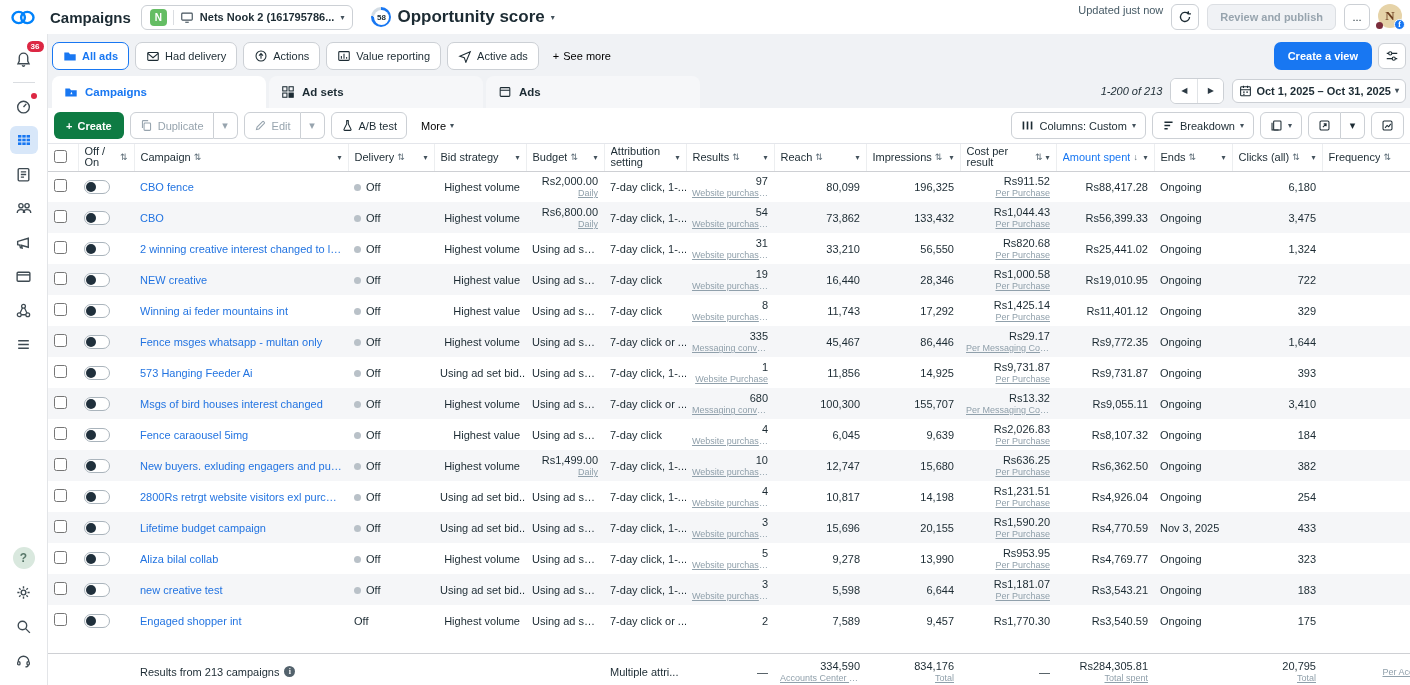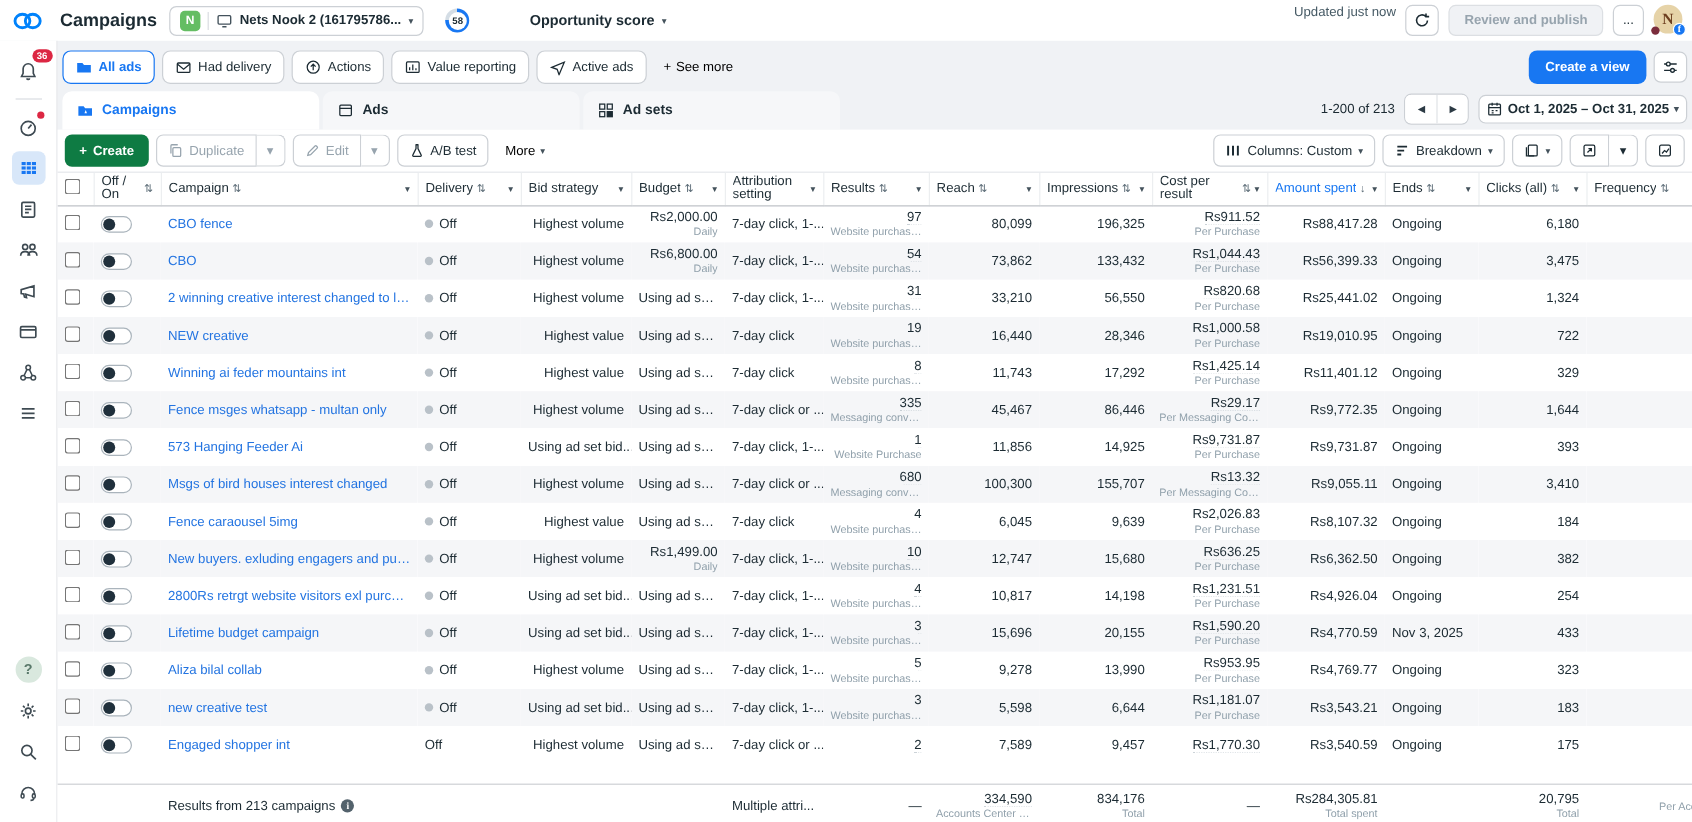--- a/index.html
+++ b/index.html
@@ -11,21 +11,21 @@
   .meta-logo { display:flex; align-items:center; margin-left:2px; }
   .page-title { font-size:15px; font-weight:bold; margin-left:4px; }
   .acct-pill { display:flex; align-items:center; gap:6px; border:1px solid #ccd0d5; border-radius:6px; height:25px; padding:0 8px; background:#fff; cursor:pointer; }
   .acct-badge { width:17px; height:17px; border-radius:4px; background:#64bd63; color:#fff; font-weight:bold; font-size:10px; display:grid; place-items:center; }
   .pill-div { width:1px; height:15px; background:#dadde1; }
   .acct-name { font-weight:bold; font-size:11px; }
   .chev { font-size:8px; color:#44525c; }
   .opp-wrap { display:flex; align-items:center; gap:6px; margin-left:8px; cursor:pointer; }
   .score-ring { width:20px; height:20px; border-radius:50%; background:conic-gradient(#1877f2 0 76%, #d4dde5 76% 100%); display:grid; place-items:center; }
   .score-ring b { width:15px; height:15px; border-radius:50%; background:#fff; display:grid; place-items:center; font-size:8px; font-weight:bold; color:#1c2b33; }
-  .opp-label { font-weight:bold; font-size:12px;margin-left:44px; }
+  .opp-label { font-weight:bold; font-size:17px; }
   .top-right { margin-left:auto; display:flex; align-items:flex-start; gap:8px; }
   .updated { color:#465a65; font-size:11px; }
   .iconbtn { height:26px; min-width:26px; border:1px solid #ccd0d5; border-radius:6px; background:#fff; display:inline-flex; align-items:center; justify-content:center; gap:4px; padding:0 6px; cursor:pointer; color:#1c2b33; font-size:11px; }
   .btn-disabled { background:#f0f2f5; color:#97a4ae; border:1px solid #dcdfe3; height:26px; border-radius:6px; padding:0 12px; font-size:11px; font-weight:bold; }
   .avatar { position:relative; width:24px; height:24px; border-radius:50%; background:#e6d3a8; display:grid; place-items:center; font-family:"Liberation Serif",serif; font-weight:bold; color:#6d3f20; font-size:13px; cursor:pointer; }
   .fb-badge { position:absolute; right:-3px; bottom:-2px; width:11px; height:11px; border-radius:50%; background:#1877f2; color:#fff; font-size:8px; font-weight:bold; display:grid; place-items:center; border:1px solid #fff; }
   .dot-badge { position:absolute; left:-2px; bottom:-1px; width:7px; height:7px; border-radius:50%; background:#7b2d3c; }
 
   
   .app { display:flex; height:651px; }
@@ -50,21 +50,21 @@
 
   .search-row { padding:0 4px 8px; }
   .search-input { width:100%; height:26px; border:1px solid #ccd0d5; border-radius:6px; padding:0 10px; font-size:11px; font-family:inherit; color:#1c2b33; background:#fff; }
   .search-input::placeholder { color:#8d9ba6; }
 
   
   .tabs-row { display:flex; align-items:stretch; padding:0 4px; height:32px; gap:3px; }
   .tab { width:214px; display:flex; align-items:center; gap:7px; padding:0 12px; border-radius:8px 8px 0 0; background:#f6f7f9; font-weight:bold; font-size:11.5px; cursor:pointer; color:#1c2b33; }
   .tab.active { background:#fff; color:#1877f2; }
   .tabs-right { margin-left:auto; display:flex; align-items:center; gap:8px; padding-bottom:3px; }
-  .range-txt { font-size:11px; color:#1c2b33; }
+  .range-txt { font-size:11px; color:#1c2b33;font-style:italic; }
   .pager { display:flex; border:1px solid #ccd0d5; border-radius:6px; overflow:hidden; background:#fff; }
   .pager button { width:26px; height:24px; border:none; background:#fff; font-size:8px; color:#2c3a44; cursor:pointer; }
   .pager button + button { border-left:1px solid #e0e3e6; }
 
   
   .panel { background:#fff; flex:1; display:flex; flex-direction:column; min-height:0; }
   .toolbar { height:36px; flex:none; display:flex; align-items:center; gap:6px; padding:0 6px; border-bottom:1px solid #e4e6eb; }
   .btn-create { background:#0e7b43; color:#fff; border:none; border-radius:6px; height:27px; padding:0 12px; font-weight:bold; font-size:11px; display:inline-flex; align-items:center; gap:5px; cursor:pointer; }
   .tb-group { display:flex; }
   .tb-btn { height:27px; border:1px solid #ccd0d5; background:#fff; border-radius:6px; padding:0 9px; font-size:11px; display:inline-flex; align-items:center; gap:5px; cursor:pointer; color:#1c2b33; }
@@ -79,21 +79,21 @@
   thead th { height:27px; background:#fff; border-bottom:1px solid #ced0d4; border-right:1px solid #eceef0; font-weight:normal; font-size:11px; text-align:left; padding:2px 6px; vertical-align:middle; color:#1c2b33; }
   .th-in { display:flex; align-items:center; gap:3px; line-height:11px; }
   .th-lbl { overflow:hidden; }
   .th-in.accent .th-lbl { color:#1877f2; }
   .sort-ic { font-size:9px; color:#5b6b76; flex:none; }
   .fchev { margin-left:auto; font-size:8px; color:#44525c; flex:none; cursor:pointer; }
   tbody td { height:31px; padding:2px 6px; vertical-align:middle; font-size:11px; overflow:hidden; white-space:nowrap; }
   tbody tr.alt { background:#f5f6f8; }
   td.right, th.right { text-align:right; }
   .main-ln { font-size:11px; line-height:12px; color:#1c2b33; overflow:hidden; text-overflow:ellipsis; }
-  .sub-ln { font-size:9px; line-height:10px; color:#90a0ab; margin-top:1px; overflow:hidden; text-overflow:ellipsis; }
+  .sub-ln { font-size:9px; line-height:10px; color:#90a0ab; margin-top:1px; overflow:hidden; text-overflow:ellipsis;text-decoration:underline; }
   .camp-link { color:#2374e1; text-decoration:none; display:block; overflow:hidden; text-overflow:ellipsis; cursor:pointer; }
   .dotted { border-bottom:1px dotted #9aa8b2; }
   .cb { width:13px; height:13px; cursor:pointer; }
   .toggle { width:26px; height:14px; border:1px solid #aab4bc; border-radius:8px; background:#fff; position:relative; cursor:pointer; }
   .toggle::after { content:""; position:absolute; left:1px; top:1px; width:10px; height:10px; border-radius:50%; background:#20303c; }
   .dlv-dot { display:inline-block; width:7px; height:7px; border-radius:50%; background:#b9c1c8; margin-right:5px; vertical-align:middle; }
 
   
   .tbl-footer { height:32px; flex:none; border-top:1px solid #ced0d4; overflow:hidden; background:#fff; }
   .tbl-footer td { height:35px; padding:2px 6px; vertical-align:middle; font-size:11px; white-space:nowrap; overflow:hidden; }
@@ -297,33 +297,33 @@
     <div class="tabs-row">
       <div class="tab active">
         <svg width="14" height="14" viewBox="0 0 16 16">
             <path d="M1.5 4h5l1.5 2h6.5v7h-13z" fill="#1877f2"></path>
             <path d="M7.3 10.6l1.2-3 1.2 3z" fill="#fff"></path>
           </svg>
         <span>Campaigns</span>
       </div>
       <div class="tab">
         <svg width="14" height="14" viewBox="0 0 16 16" fill="none" stroke="#1c2b33" stroke-width="1.2">
-            <rect x="2.5" y="3" width="11" height="10" rx="1"></rect>
-            <path d="M2.5 6h11"></path>
-          </svg>
-        <span>Ads</span>
-      </div>
-      <div class="tab">
-        <svg width="14" height="14" viewBox="0 0 16 16" fill="none" stroke="#1c2b33" stroke-width="1.2">
             <rect x="2" y="2" width="4.8" height="4.8"></rect>
             <rect x="9.2" y="2" width="4.8" height="4.8"></rect>
             <rect x="2" y="9.2" width="4.8" height="4.8"></rect>
             <rect x="9.2" y="9.2" width="4.8" height="4.8" fill="#1c2b33"></rect>
           </svg>
         <span>Ad sets</span>
+      </div>
+      <div class="tab">
+        <svg width="14" height="14" viewBox="0 0 16 16" fill="none" stroke="#1c2b33" stroke-width="1.2">
+            <rect x="2.5" y="3" width="11" height="10" rx="1"></rect>
+            <path d="M2.5 6h11"></path>
+          </svg>
+        <span>Ads</span>
       </div>
       <div class="tabs-right">
         <span class="range-txt">1-200 of 213</span>
         <div class="pager">
           <button>◀</button>
           <button>▶</button>
         </div>
         <button class="iconbtn" style="height:24px;font-weight:bold">
           <svg width="13" height="13" viewBox="0 0 16 16" fill="none" stroke="#1c2b33" stroke-width="1.3">
               <rect x="2" y="3.5" width="12" height="11" rx="1"></rect>

